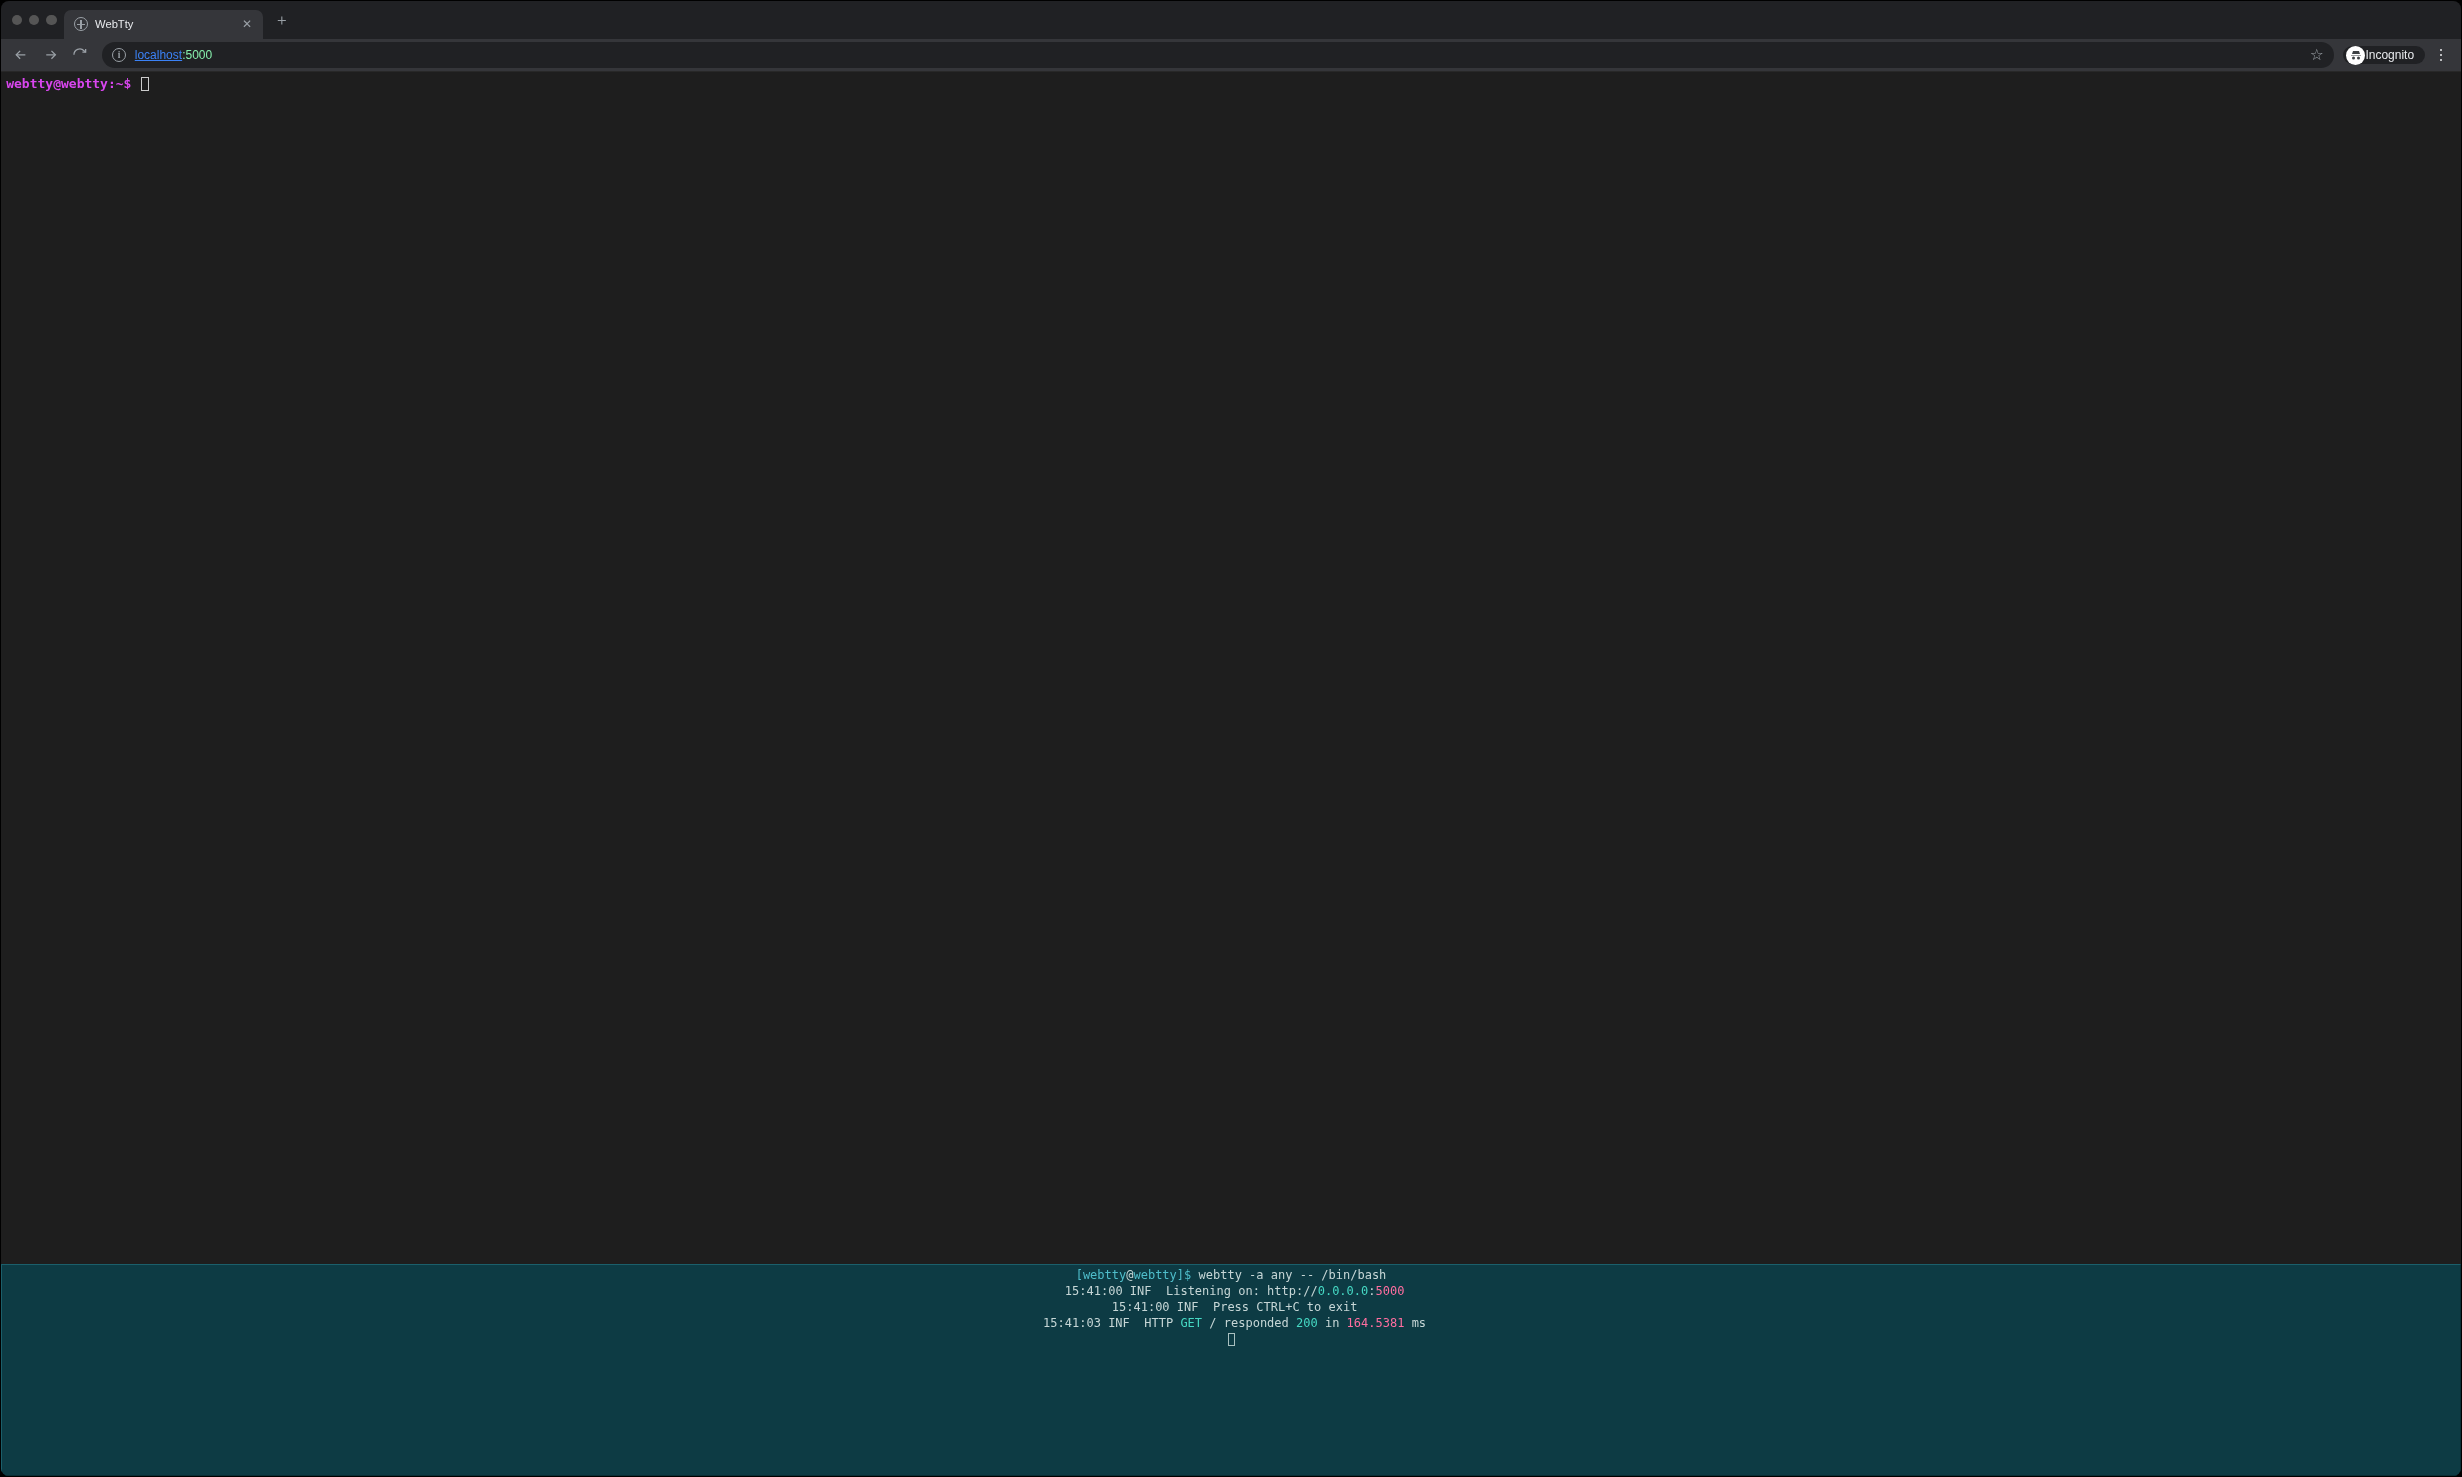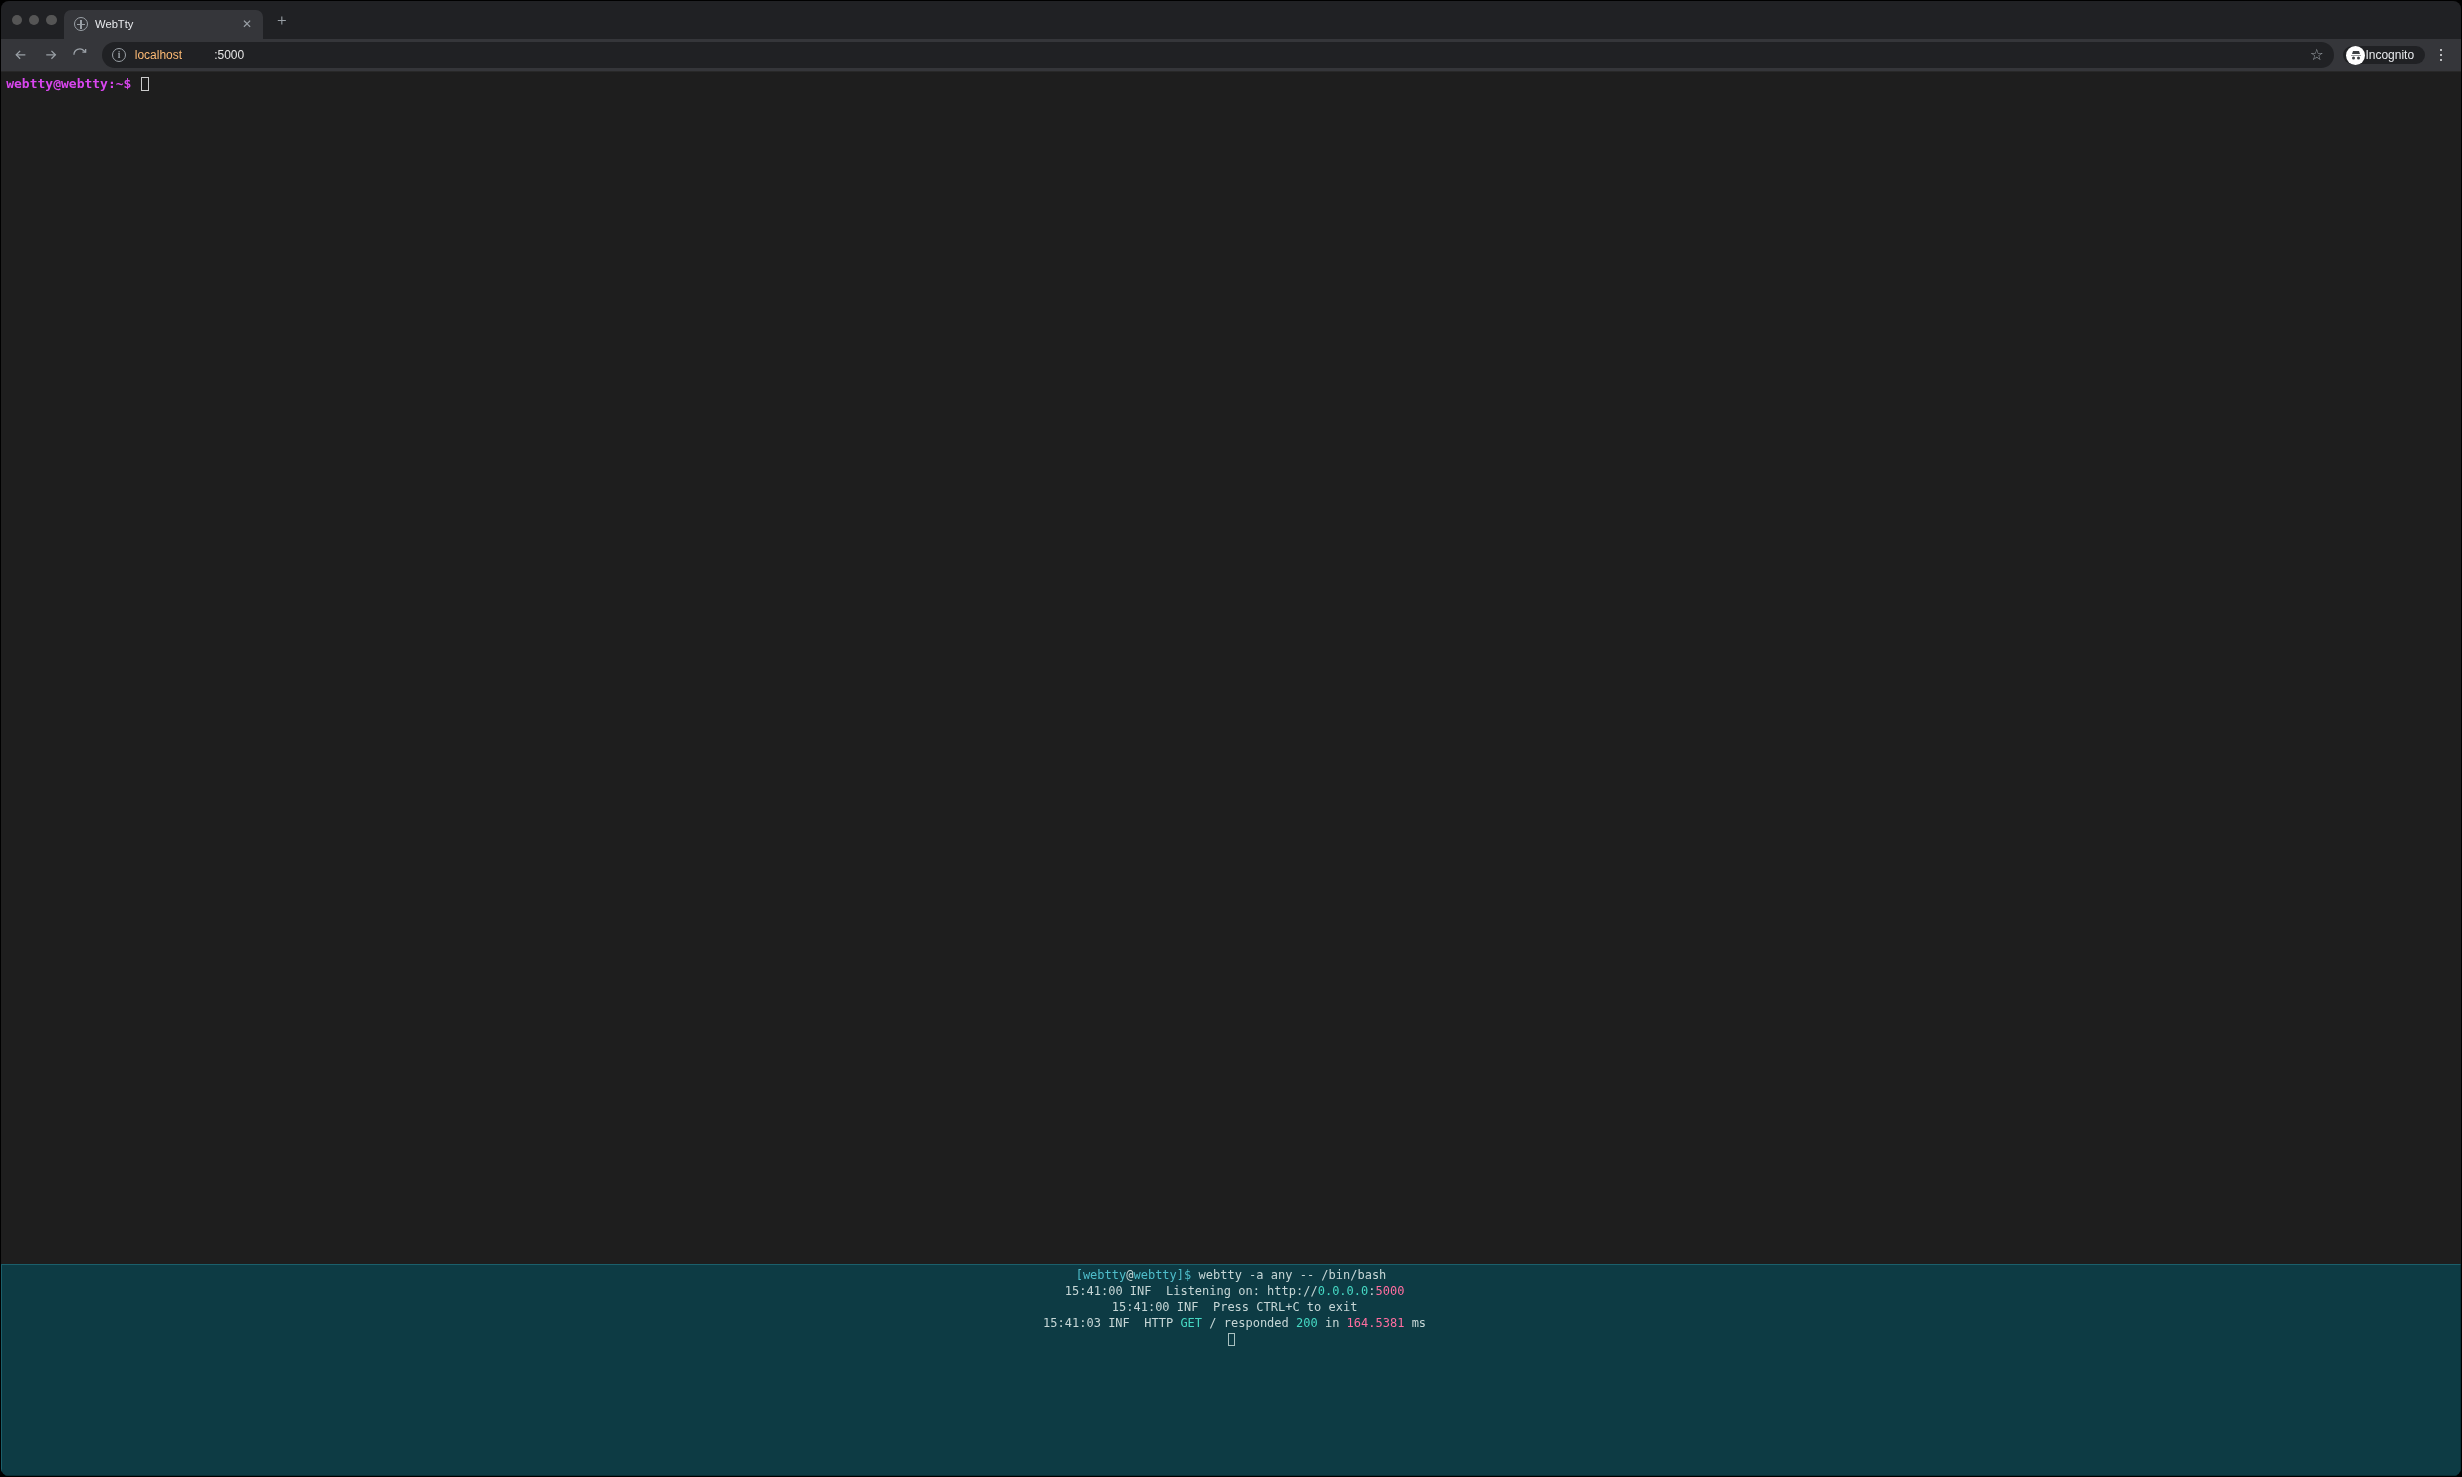--- a/index.html
+++ b/index.html
@@ -108,22 +108,22 @@
     font-size: 12px;
     gap: 8.7px;
     margin: 0 5.2px;
   }
   .site-info {
     width:14px;height:14px;border:1.3px solid #9aa0a6;border-radius:50%;
     display:flex;align-items:center;justify-content:center;
     color:#9aa0a6;font-size:9.5px;font-weight:bold;
     font-family: Georgia, serif;
   }
-  .url-host { color:#fdba74; }
-  .url-port { color:#e5e5e5;padding-left:32px; }
+  .url-host { color:#3b82f6;text-decoration:underline; }
+  .url-port { color:#86efac; }
   .omnibox-spacer { flex:1; }
   .star { color:#9aa0a6; font-size:15.6px; }
   .incognito-chip {
     height: 18px;
     background: #202124;
     border-radius: 13px;
     display:flex;align-items:center;
     padding: 0 10.4px 0 3.5px;
     color:#e8eaed;
     font-size: 12px;

